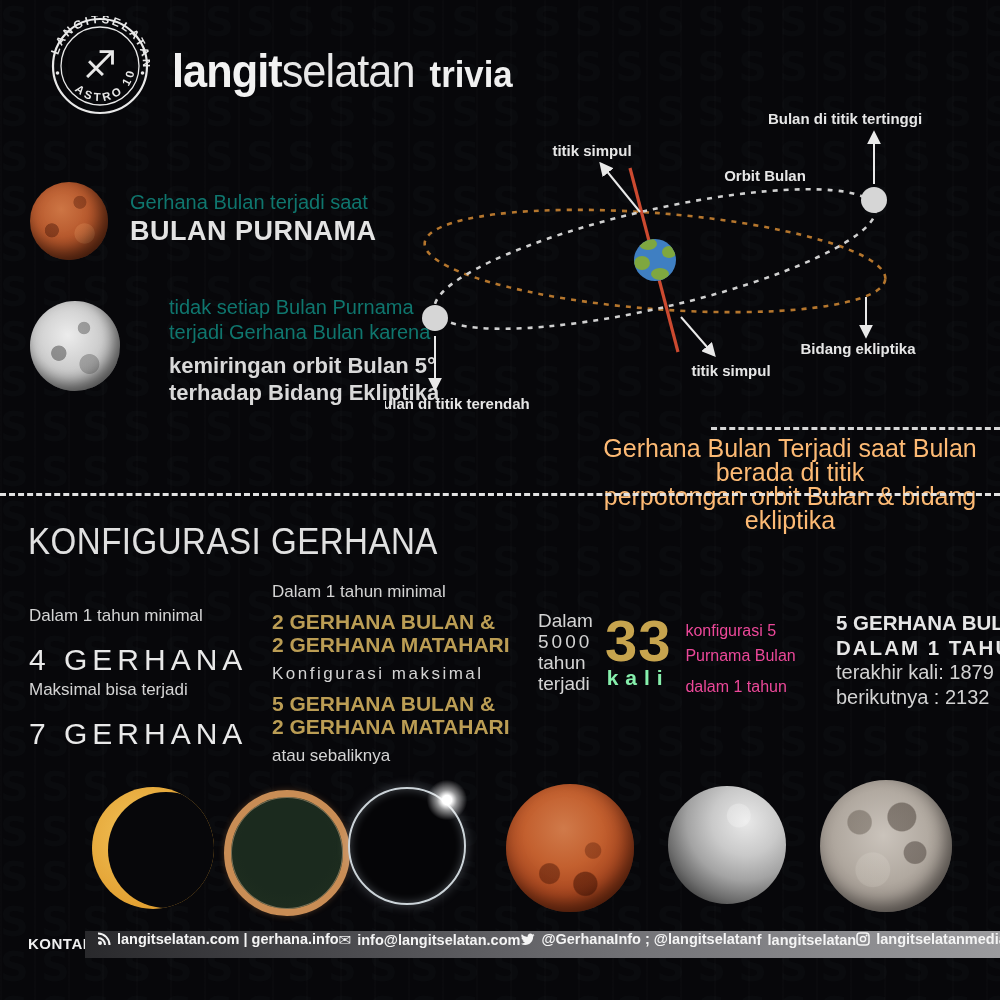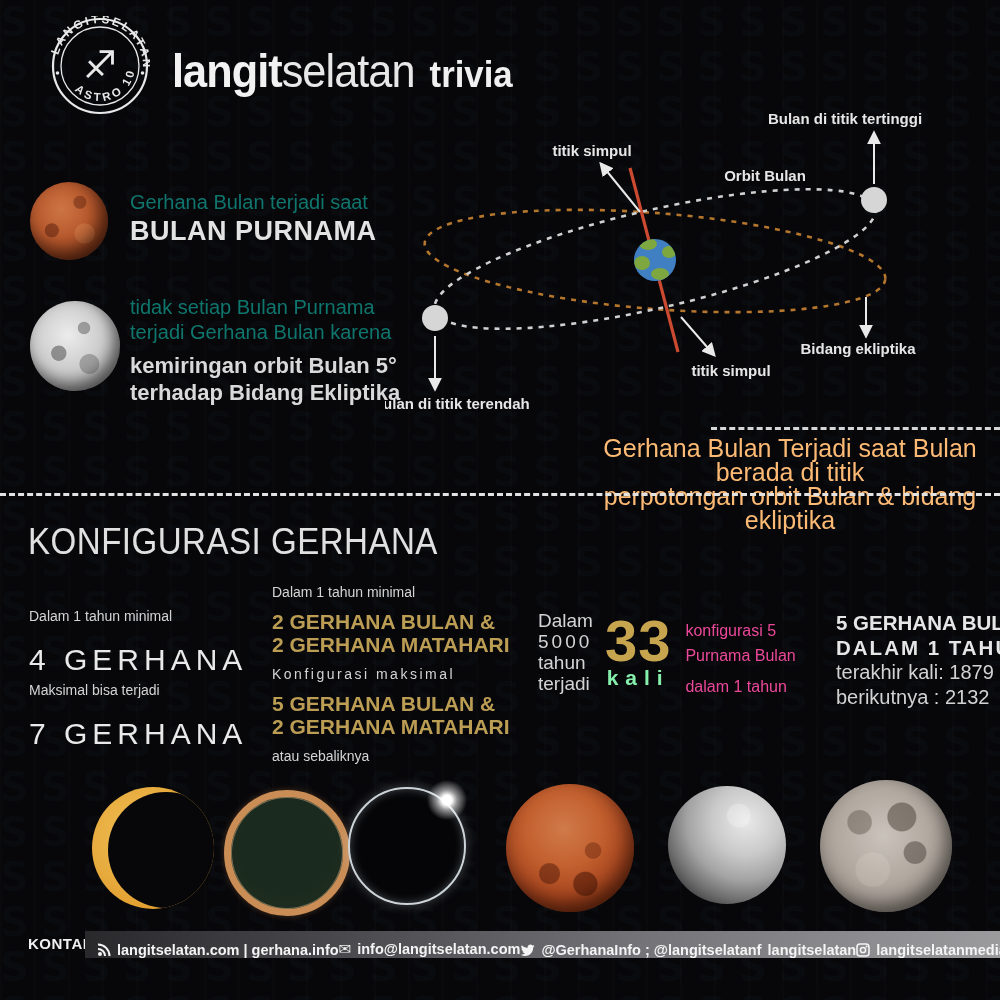--- a/index.html
+++ b/index.html
@@ -34,21 +34,21 @@
   .moon-gray{left:30px;top:301px;width:90px;height:90px;
     background:
       radial-gradient(circle at 60% 30%, rgba(90,90,90,.5) 0 7%, rgba(0,0,0,0) 8%),
       radial-gradient(circle at 32% 58%, rgba(80,80,80,.55) 0 9%, rgba(0,0,0,0) 10%),
       radial-gradient(circle at 66% 70%, rgba(110,110,110,.5) 0 11%, rgba(0,0,0,0) 12%),
       radial-gradient(circle at 42% 38%, #ececec 0%, #cccccc 45%, #a2a2a2 75%, #7d7d7d 100%);
     box-shadow:inset -5px -7px 14px rgba(0,0,0,.5);}
 
   .fact{position:absolute;left:130px;}
   .fact1{top:190px;}
-  .fact2{top:295px;}
+  .fact2{top:295px;margin-left:39px;}
   .fact .f-reg{font-size:20px;color:#0f766e;line-height:25px;}
   .fact .f-big{font-size:27px;font-weight:bold;color:#e3e3e3;line-height:32px;letter-spacing:.5px;}
   .fact .f-bold{font-size:22px;font-weight:bold;color:#d9d9d9;line-height:27px;}
   .fact .gap{height:7px;}
 
   
   .diagram{position:absolute;left:385px;top:105px;width:615px;height:312px;}
   .dlabel{font:bold 15px "Liberation Sans",sans-serif;fill:#e6e6e6;}
 
   
@@ -56,21 +56,21 @@
   .conclusion{position:absolute;left:582px;top:436px;width:416px;text-align:center;
     font-size:25px;line-height:24px;color:#fdba74;}
   .divider{position:absolute;left:0;top:493px;width:1000px;border-top:3px dashed #e2e2e2;}
 
   
   .section-title{position:absolute;left:28px;top:521px;font-size:36px;color:#e0e0e0;
     letter-spacing:.5px;transform:scaleX(.92);transform-origin:left;white-space:nowrap;}
 
   
   .stat{position:absolute;}
-  .s-reg{font-size:14px;color:#d4d4d4;line-height:24px;}
+  .s-reg{font-size:17px;color:#d4d4d4;line-height:24px;}
   .s-big{font-size:30px;color:#e9e9e9;letter-spacing:5px;line-height:36px;white-space:nowrap;margin-top:14px;}
   .s-gold{font-size:21px;font-weight:bold;color:#bb9d54;line-height:23px;white-space:nowrap;}
   .s-spaced{letter-spacing:2.5px;}
   .col1{left:29px;top:604px;}
   .col2{left:272px;top:580px;}
   .col2 .blk{margin-bottom:6px;}
   .col3{left:538px;top:610px;display:flex;align-items:flex-start;}
   .col3 .small-stack{font-size:19px;color:#d4d4d4;line-height:21px;}
   .col3 .num-33{font-size:58px;font-weight:bold;color:#c7a44e;line-height:50px;letter-spacing:1px;}
   .col3 .kali{font-size:21px;font-weight:bold;color:#86efac;letter-spacing:7px;line-height:24px;}
@@ -112,21 +112,21 @@
       radial-gradient(circle at 72% 55%, rgba(60,50,44,.45) 0 9%, rgba(0,0,0,0) 10%),
       radial-gradient(circle at 30% 32%, rgba(82,72,62,.4) 0 9%, rgba(0,0,0,0) 10%),
       radial-gradient(circle at 40% 68%, rgba(255,250,240,.12) 0 14%, rgba(0,0,0,0) 15%),
       radial-gradient(circle at 48% 42%, #cac3bb 0%, #b1a9a0 45%, #968d85 76%, #7b736c 96%);
     box-shadow:inset -6px -8px 16px rgba(0,0,0,.45);}
 
   
   .kontak{position:absolute;left:28px;top:935px;font-size:15px;font-weight:bold;color:#f0f0f0;letter-spacing:.5px;}
   .footer-bar{position:absolute;left:85px;top:931px;width:915px;height:27px;
     background:linear-gradient(90deg,#29292c 0%,#4c4c50 30%,#737377 60%,#9b9b9e 100%);
-    display:flex;align-items:flex-end;justify-content:space-between;padding:0 12px;box-sizing:border-box;}
+    display:flex;align-items:flex-start;justify-content:space-between;padding:0 12px;box-sizing:border-box;}
   .f-item{display:flex;align-items:center;gap:6px;font-size:14.5px;font-weight:bold;color:#f4f4f4;white-space:nowrap;}
   .f-item .glyph{font-weight:bold;font-size:15px;}
   .f-item svg{display:block;}
 </style>
 </head>
 <body>
 
 <div id="page">
   <div class="bg-pattern">SSSSSSSSSSSSSSSSSSSSSSSSSS
 SSSSSSSSSSSSSSSSSSSSSSSSSS

